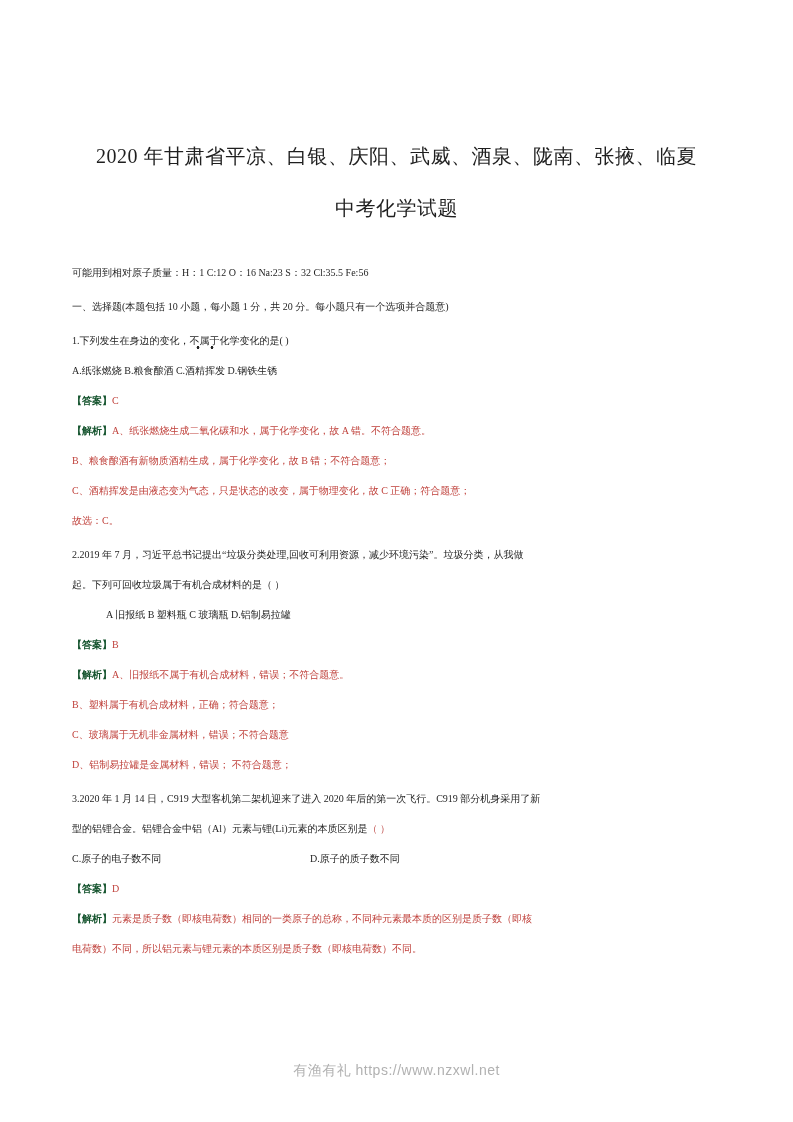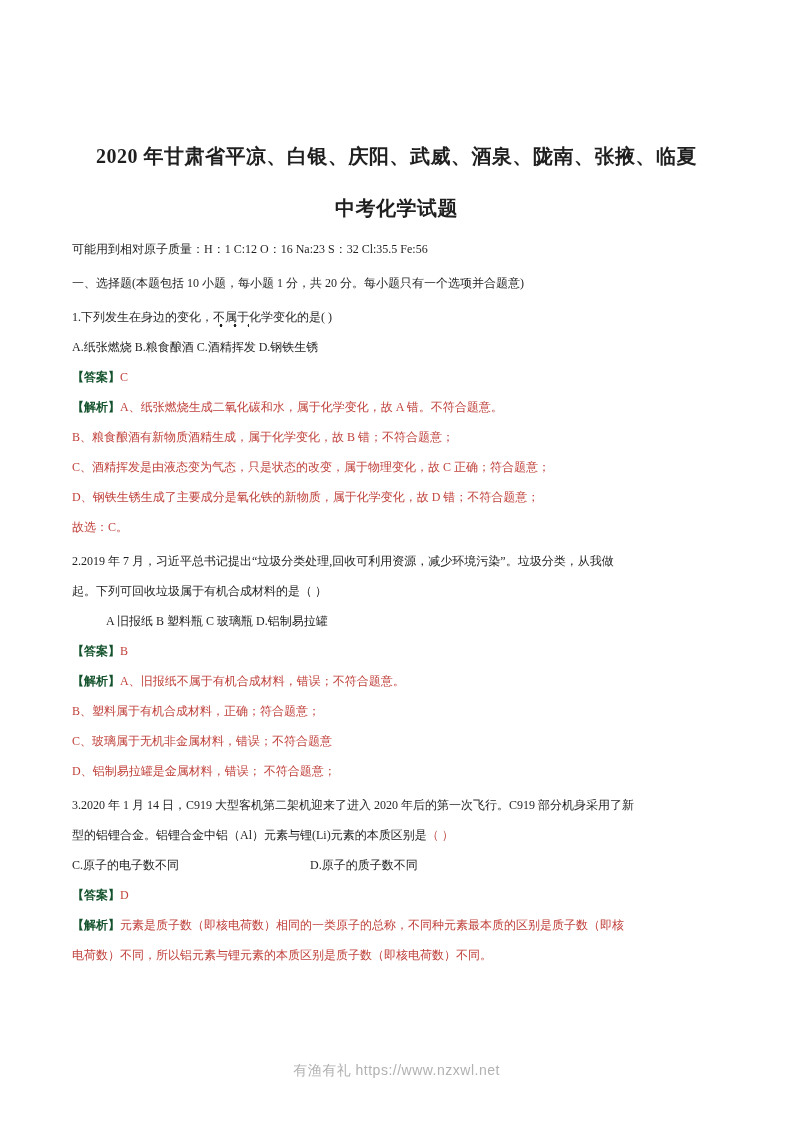--- a/index.html
+++ b/index.html
@@ -7,26 +7,26 @@
     width: 793px; height: 1122px;
     background: #ffffff;
     font-family: "Liberation Serif", "DejaVu Serif", serif;
     color: #1f1f1f;
     position: relative;
     overflow: hidden;
   }
   .page { padding: 130px 72px 0 72px; }
   .title {
     text-align: center;
-    font-weight: bold;
+    font-weight: normal;
     font-size: 20px;
     line-height: 52px;
     letter-spacing: 0.5px;
   }
-  .body-text { font-size: 12px; margin-top: 0; }
+  .body-text { font-size: 10px; margin-top: 24px; }
   .line { line-height: 30px; white-space: nowrap; }
   .gap { margin-top: 4px; }
   .red { color: #c0423c; }
   .red-label { color: #14532d; font-weight: bold; }
   .parens-red { color: #c0504d; }
   .indent { padding-left: 34px; }
   .opt-grid { display: grid; grid-template-columns: 238px auto; }
   .emph {
     background-image: radial-gradient(circle, #222222 1.3px, transparent 1.6px);
     background-size: 14px 5px;
@@ -66,21 +66,20 @@
     </div>
     <div class="line">A.纸张燃烧  B.粮食酿酒 C.酒精挥发 D.钢铁生锈</div>
     <div class="line">
       <span class="red-label">【答案】</span><span class="red">C</span>
     </div>
     <div class="line">
       <span class="red-label">【解析】</span><span class="red">A、纸张燃烧生成二氧化碳和水，属于化学变化，故 A 错。不符合题意。</span>
     </div>
     <div class="line red">B、粮食酿酒有新物质酒精生成，属于化学变化，故 B 错；不符合题意；</div>
     <div class="line red">C、酒精挥发是由液态变为气态，只是状态的改变，属于物理变化，故 C 正确；符合题意；</div>
-    <div class="line red">D、钢铁生锈生成了主要成分是氧化铁的新物质，属于化学变化，故 D 错；不符合题意；</div>
     <div class="line red">故选：C。</div>
 
     <div class="line gap">2.2019 年 7 月，习近平总书记提出“垃圾分类处理,回收可利用资源，减少环境污染”。垃圾分类，从我做</div>
     <div class="line">起。下列可回收垃圾属于有机合成材料的是（     ）</div>
     <div class="line indent">A 旧报纸   B 塑料瓶   C 玻璃瓶 D.铝制易拉罐</div>
     <div class="line">
       <span class="red-label">【答案】</span><span class="red">B</span>
     </div>
     <div class="line">
       <span class="red-label">【解析】</span><span class="red">A、旧报纸不属于有机合成材料，错误；不符合题意。</span>

